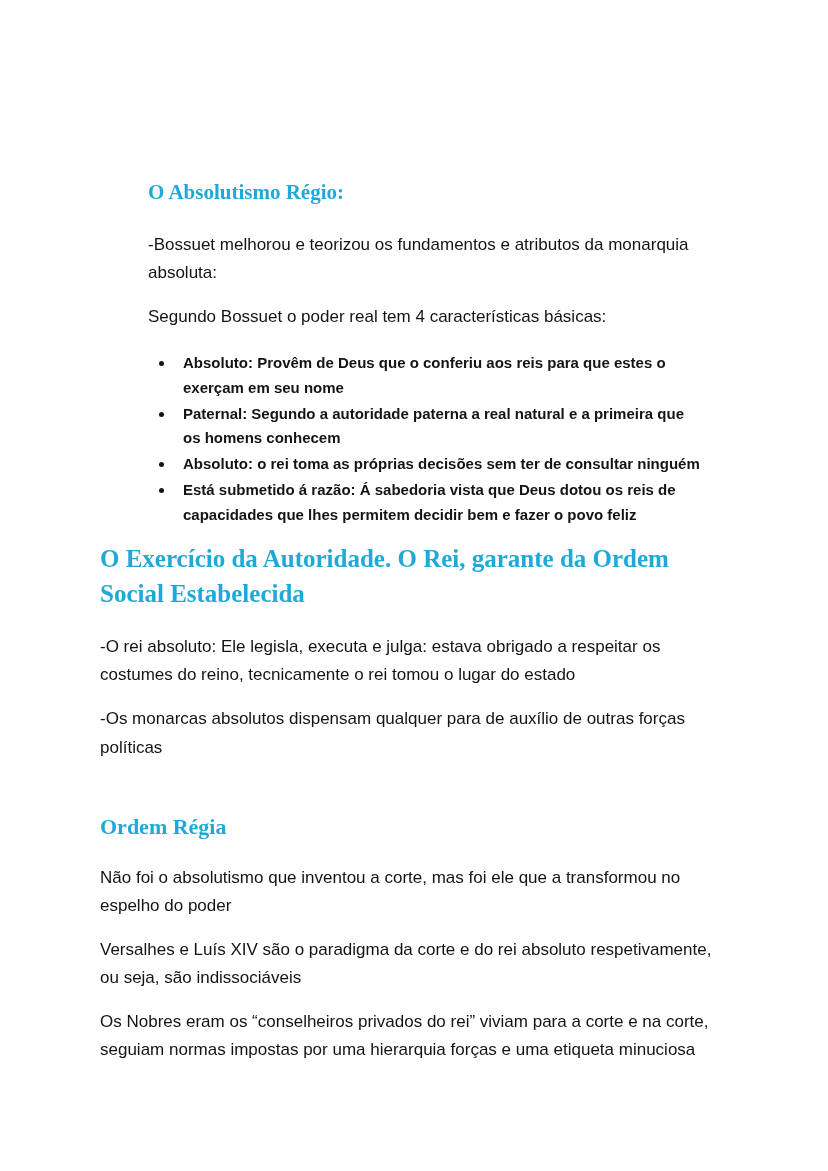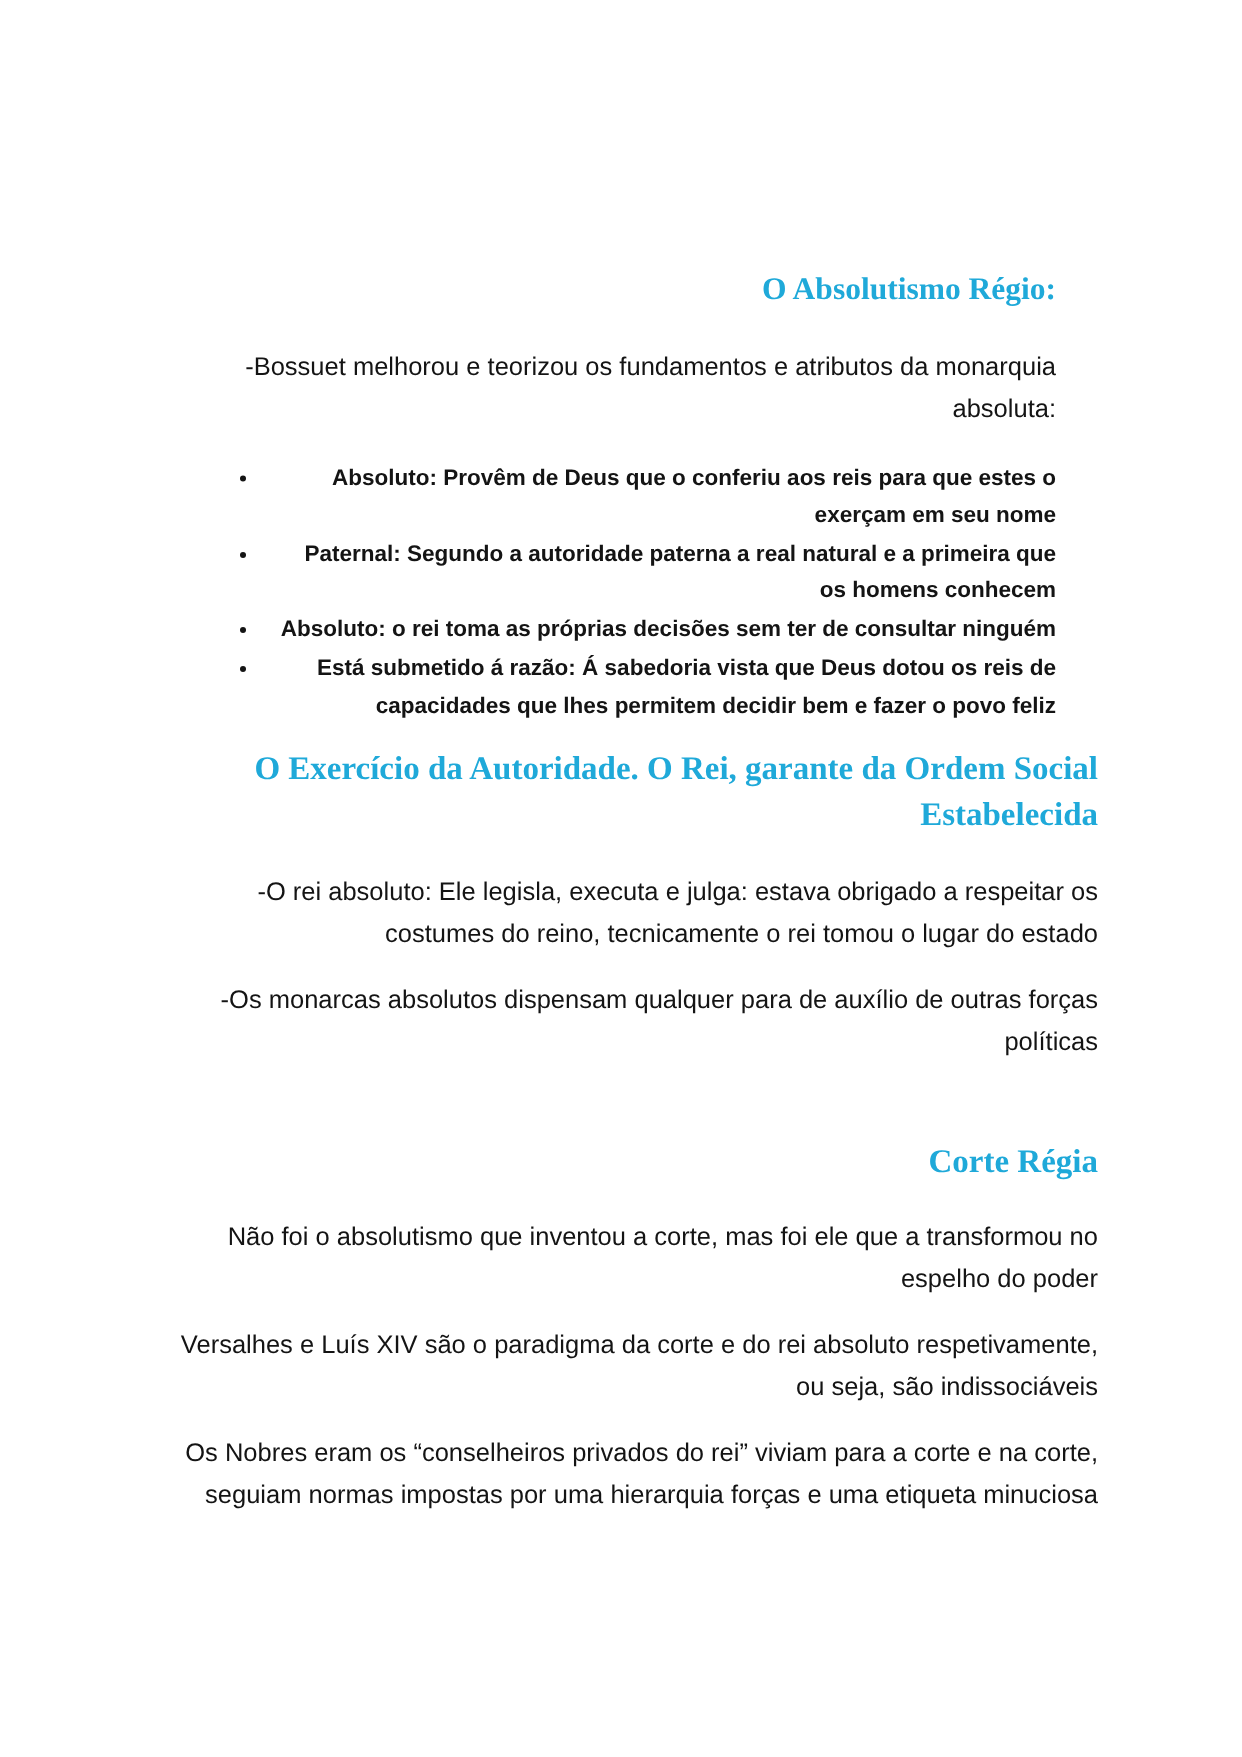--- a/index.html
+++ b/index.html
@@ -9,36 +9,35 @@
     height: 1171px;
     font-family: "Liberation Sans", sans-serif;
     color: #121212;
   }
   .page {
     position: relative;
     width: 828px;
     height: 1153px;
     background: #ffffff;
     overflow: hidden;
-    text-align: right;
   }
   .content {
     padding: 180px 96px 0 100px;
   }
   .heading {
     font-family: "Liberation Serif", serif;
     font-weight: 700;
     color: #1fa9d9;
   }
   .h-md {
     font-size: 21px;
     margin-bottom: 26px;
   }
   .h-lg {
-    font-size: 22px;
+    font-size: 25px;
     line-height: 1.4;
     margin-bottom: 22px;
   }
   .h-sm {
     font-size: 22px;
     margin-top: 52px;
     margin-bottom: 24px;
   }
   .body {
     font-size: 17px;
@@ -70,39 +69,40 @@
 <body>
 
 <div class="page">
   <div class="content">
 
     <section class="sec-indent">
       <h2 class="heading h-md">O Absolutismo Régio:</h2>
 
       <p class="body">-Bossuet melhorou e teorizou os fundamentos e atributos da monarquia absoluta:</p>
 
+      <p class="body">Segundo Bossuet o poder real tem 4 características básicas:</p>
 
       <ul class="bullets">
         <li>Absoluto: Provêm de Deus que o conferiu aos reis para que estes o exerçam em seu nome</li>
         <li>Paternal: Segundo a autoridade paterna a real natural e a primeira que os homens conhecem</li>
         <li>Absoluto: o rei toma as próprias decisões sem ter de consultar ninguém</li>
         <li>Está submetido á razão: Á sabedoria vista que Deus dotou os reis de capacidades que lhes permitem decidir bem e fazer o povo feliz</li>
       </ul>
     </section>
 
     <section>
       <h1 class="heading h-lg">O Exercício da Autoridade. O Rei, garante da Ordem Social Estabelecida</h1>
 
       <p class="body">-O rei absoluto: Ele legisla, executa e julga: estava obrigado a respeitar os costumes do reino, tecnicamente o rei tomou o lugar do estado</p>
 
       <p class="body">-Os monarcas absolutos dispensam qualquer para de auxílio de outras forças políticas</p>
     </section>
 
     <section>
-      <h2 class="heading h-sm">Corte Régia</h2>
+      <h2 class="heading h-sm">Ordem Régia</h2>
 
       <p class="body">Não foi o absolutismo que inventou a corte, mas foi ele que a transformou no espelho do poder</p>
 
       <p class="body">Versalhes e Luís XIV são o paradigma da corte e do rei absoluto respetivamente, ou seja, são indissociáveis</p>
 
       <p class="body">Os Nobres eram os “conselheiros privados do rei” viviam para a corte e na corte, seguiam normas impostas por uma hierarquia forças e uma etiqueta minuciosa</p>
 
 
     </section>
 

